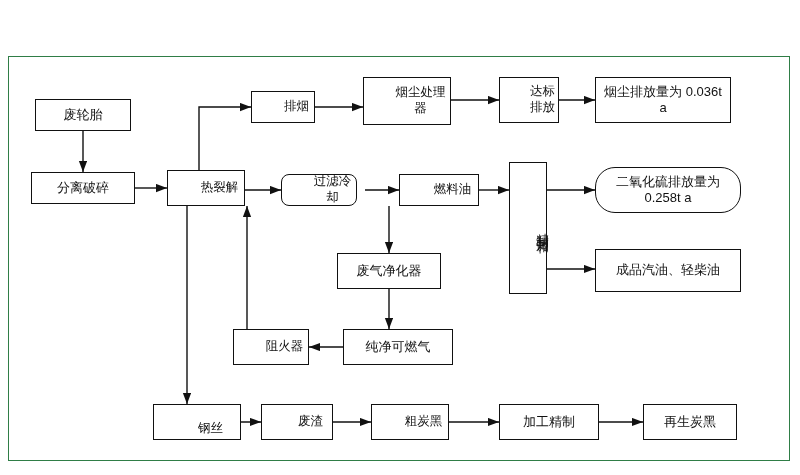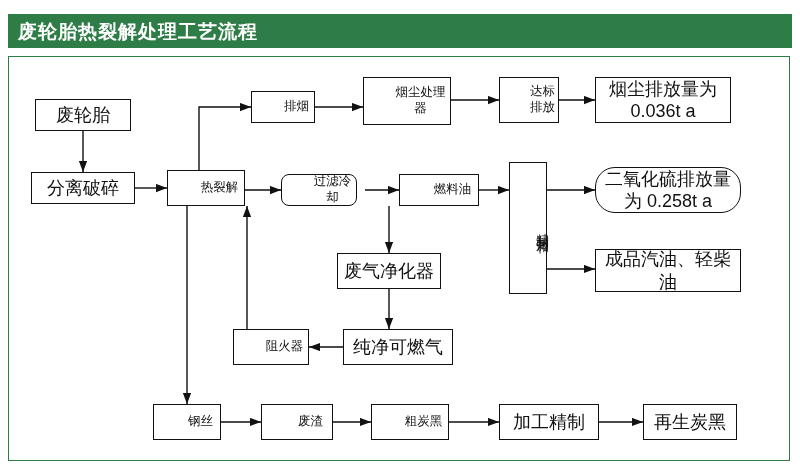--- a/index.html
+++ b/index.html
@@ -47,21 +47,21 @@
   }
   .node {
     position: absolute;
     border: 1px solid #111111;
     background: #ffffff;
     box-sizing: border-box;
     display: flex;
     align-items: center;
     justify-content: center;
     text-align: center;
-    font-size: 18px;
+    font-size: 13px;
     color: #111111;
     line-height: 1.25;
     padding: 2px 3px;
   }
   .node.small { font-size: 12.5px; padding-left: 30px; }
   .node.vertical {
     writing-mode: vertical-rl;
     text-orientation: upright;
     letter-spacing: 2px;
     line-height: 1.1;
@@ -73,23 +73,20 @@
     width: 782px;
     height: 405px;
     pointer-events: none;
   }
 </style>
 </head>
 <body>
 
 <div id="page">
 
-  <div id="title-bar">
-    <span id="title-text">废轮胎热裂解处理工艺流程</span>
-  </div>
 
   <div id="canvas">
     <svg id="edges" viewBox="0 0 782 405">
       <defs>
         <marker id="arrow" markerWidth="9" markerHeight="9" refX="8" refY="3" orient="auto" markerUnits="strokeWidth">
           <path d="M0,0 L8,3 L0,6 z" fill="#111111"></path>
         </marker>
       </defs>
       <g id="edge-group" stroke="#111111" stroke-width="1.4" fill="none">
           <polyline points="74,74 74,115" marker-end="url(#arrow)"></polyline>
@@ -153,21 +150,21 @@
         </div>
         <div class="node" style="left: 328px; top: 196px; width: 104px; height: 36px;">
           <span>废气净化器</span>
         </div>
         <div class="node" style="left: 334px; top: 272px; width: 110px; height: 36px;">
           <span>纯净可燃气</span>
         </div>
         <div class="node small" style="left: 224px; top: 272px; width: 76px; height: 36px;">
           <span>阻火器</span>
         </div>
-        <div class="node small" style="left: 144px; top: 347px; width: 68px; height: 36px;">
+        <div class="node small" style="left: 144px; top: 347px; width: 88px; height: 36px; align-items: flex-end;">
           <span>钢丝</span>
         </div>
         <div class="node small" style="left: 252px; top: 347px; width: 72px; height: 36px;">
           <span>废渣</span>
         </div>
         <div class="node small" style="left: 362px; top: 347px; width: 78px; height: 36px;">
           <span>粗炭黑</span>
         </div>
         <div class="node" style="left: 490px; top: 347px; width: 100px; height: 36px;">
           <span>加工精制</span>

